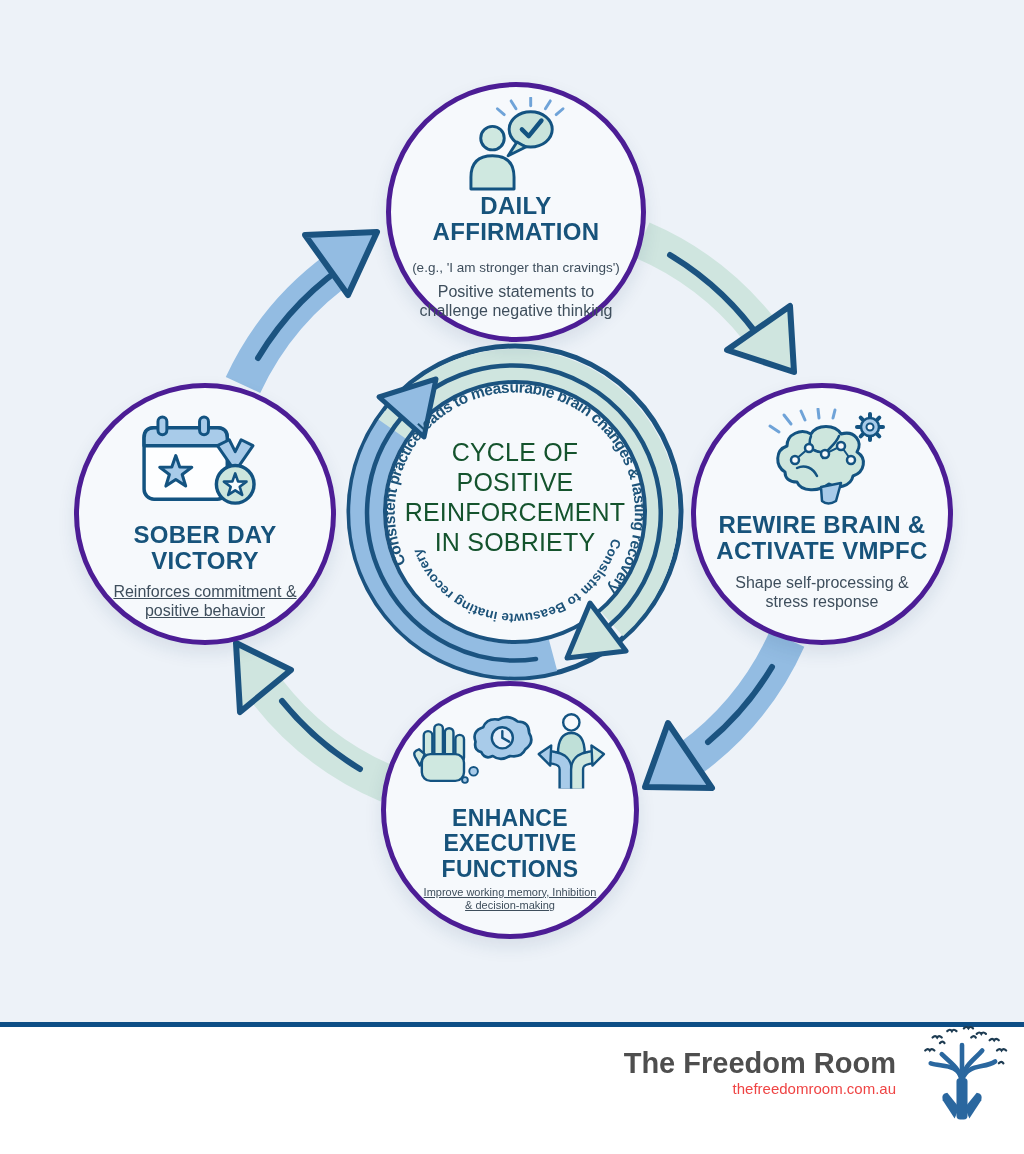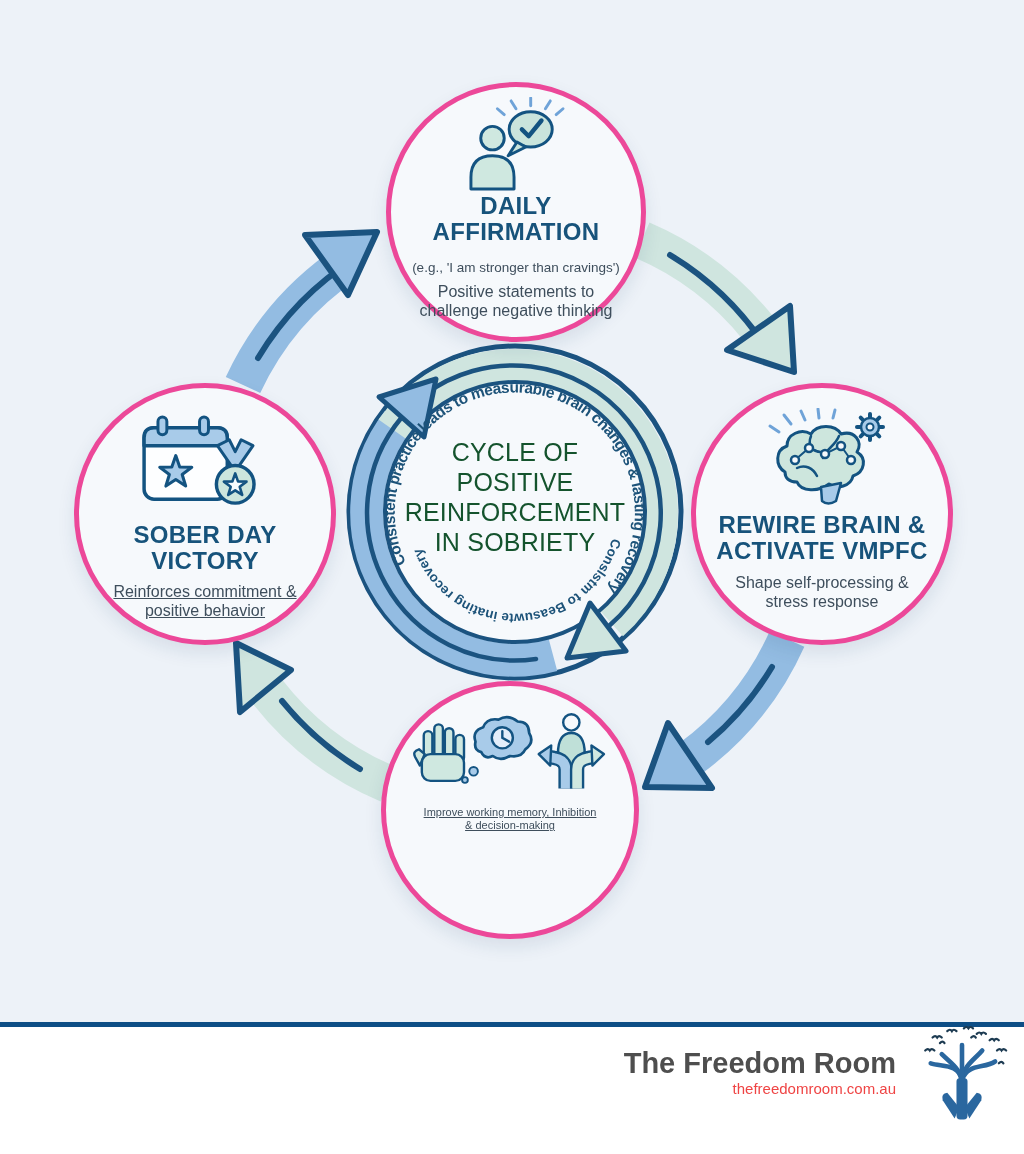--- a/index.html
+++ b/index.html
@@ -3,21 +3,21 @@
 <meta charset="utf-8">
 <style>
   html,body{margin:0;padding:0;}
   .canvas{
     position:relative;width:1024px;height:1154px;overflow:hidden;
     background:#ffffff;font-family:"Liberation Sans",sans-serif;
   }
   .diagram-bg{position:absolute;left:0;top:0;width:1024px;height:1022px;background:#edf2f8;}
   .layer{position:absolute;left:0;top:0;}
   .node{
-    position:absolute;box-sizing:border-box;border:5px solid #ec4899;border-radius:50%;
+    position:absolute;box-sizing:border-box;border:5px solid #4c1d95;border-radius:50%;
     background:#f6f9fc;display:flex;flex-direction:column;align-items:center;text-align:center;
     box-shadow:0 8px 18px rgba(20,60,100,0.10);
   }
   .node-title{font-weight:bold;color:#17537b;font-size:24px;line-height:1.10;letter-spacing:.3px;}
   .node-desc{color:#3e4e5c;font-size:16px;line-height:1.22;}
   .node-example{color:#3e4e5c;font-size:13.5px;white-space:nowrap;margin-top:14px;}
   .center-title{
     position:absolute;left:390px;top:437px;width:250px;text-align:center;
     font-weight:normal;color:#14532d;font-size:25px;line-height:30px;letter-spacing:.2px;
   }
@@ -189,20 +189,21 @@
         <path d="M154,46 Q154,24 168,24 Q182,24 182,46 L182,58 L154,58 Z" fill="#bfe0d8" stroke="#135381" stroke-width="2.5" stroke-linejoin="round"></path>
         <circle cx="168" cy="13" r="8.5" fill="#f6f9fc" stroke="#135381" stroke-width="2.5"></circle>
         <path d="M162,82 L162,62 Q162,52 150,50 L145,49" fill="none" stroke="#135381" stroke-width="15"></path>
         <path d="M162,82 L162,62 Q162,52 150,50 L145,49" fill="none" stroke="#a8cbe9" stroke-width="10"></path>
         <polygon points="134,46 147,37 146,58" fill="#a8cbe9" stroke="#135381" stroke-width="2.5" stroke-linejoin="round"></polygon>
         <path d="M174,82 L174,62 Q174,52 186,50 L191,49" fill="none" stroke="#135381" stroke-width="15"></path>
         <path d="M174,82 L174,62 Q174,52 186,50 L191,49" fill="none" stroke="#cfe8e0" stroke-width="10"></path>
         <polygon points="202,46 189,37 190,58" fill="#cfe8e0" stroke="#135381" stroke-width="2.5" stroke-linejoin="round"></polygon>
       </g>
     </svg>
+    <div class="node-title" style="width:195px;margin-top:4px;font-size:23px;">ENHANCE EXECUTIVE FUNCTIONS</div>
     <div class="node-desc" style="width:180px;margin-top:4px;font-size:11px;text-decoration:underline;">Improve working memory, Inhibition &amp; decision-making</div>
   </div>
 
   <div class="divider"></div>
   <div class="footer">
     <div class="brand-text">
       <div class="brand-name">The Freedom Room</div>
       <div class="brand-url">thefreedomroom.com.au</div>
     </div>
     <svg width="92" height="98" viewBox="0 0 100 105">

